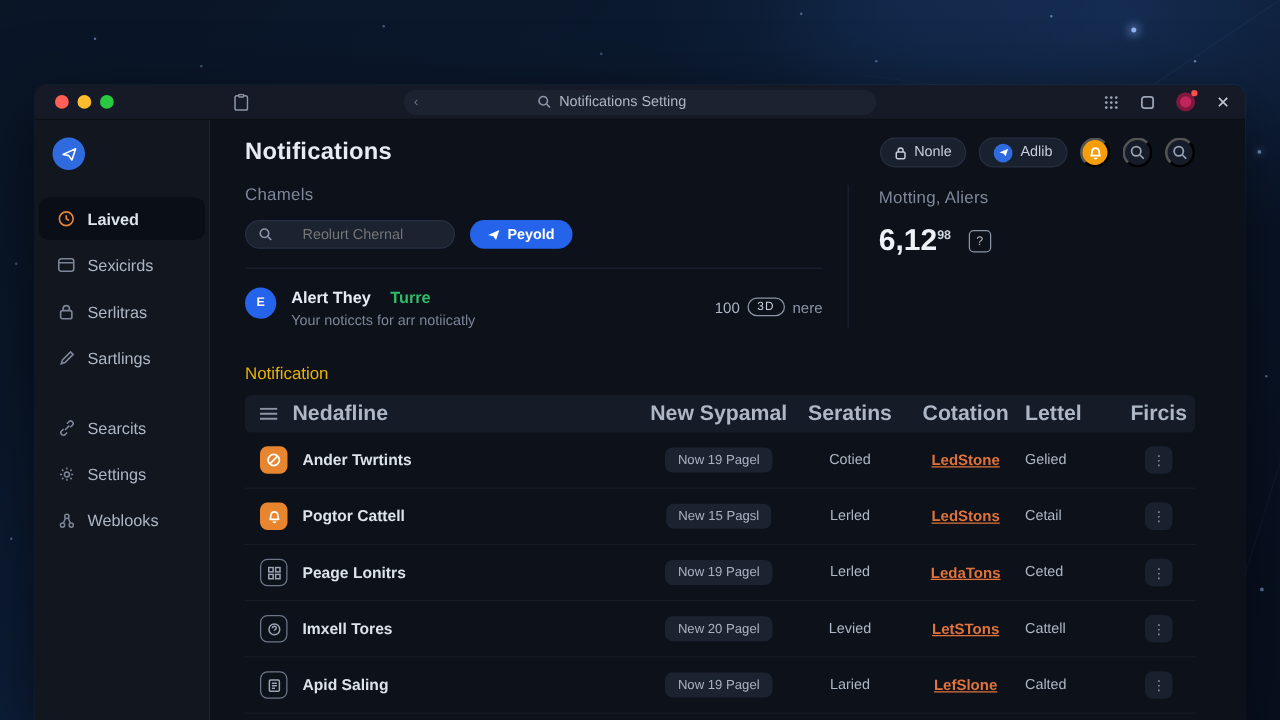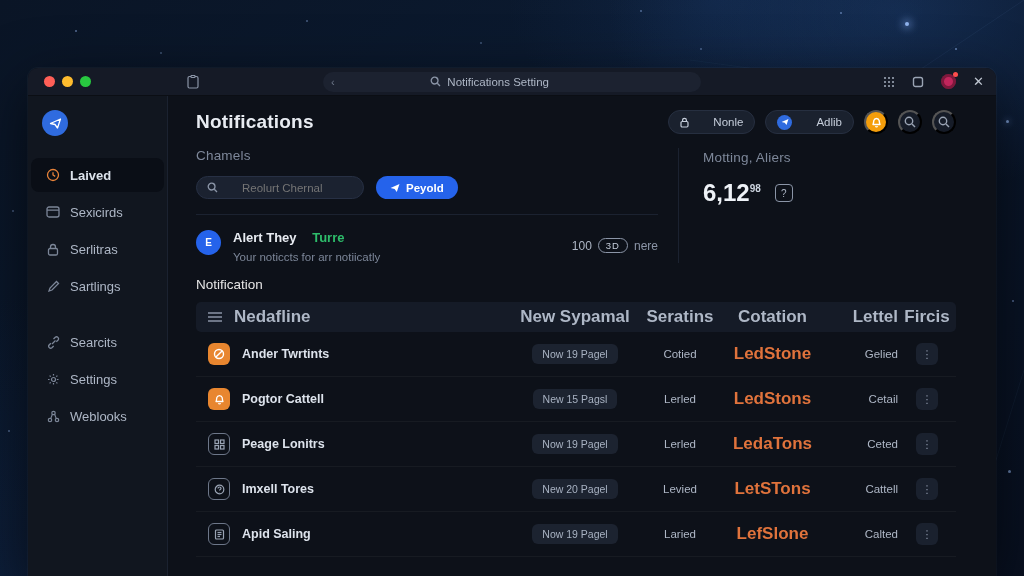--- a/index.html
+++ b/index.html
@@ -71,21 +71,21 @@
   .nav-item.active .nicon { color:#e8833a; }
   .nav-gap { height:16px; }
 
   
   .main { flex:1; background:#0d1119; padding:14px 40px 0 28px; display:flex; flex-direction:column; min-width:0; }
   .main-header { display:flex; align-items:center; }
   .page-title { font-size:19px; font-weight:bold; letter-spacing:.2px; }
   .hdr-actions { margin-left:auto; display:flex; align-items:center; gap:10px; }
   .pill-btn {
     height:24px; border-radius:12px; background:#1a212e; border:1px solid #262f40;
-    color:#c6cedb; font-size:11.5px; display:flex; align-items:center; gap:24px; padding:0 11px;
+    color:#c6cedb; font-size:11.5px; display:flex; align-items:center; gap:6px; padding:0 11px;
   }
   .mini-blue { width:15px; height:15px; border-radius:50%; background:#2f6bdf;
     display:flex; align-items:center; justify-content:center; color:#fff; }
   .circle-btn { width:24px; height:24px; border-radius:50%; display:flex; align-items:center; justify-content:center; }
   .bell-btn { background:#f59e0b; color:#fff; }
   .search-btn { background:#161c28; color:#9aa4b4; }
 
   .top-section { display:flex; margin-top:14px; }
   .left-col { flex:1; padding-right:20px; min-width:0; }
   .right-col { width:278px; border-left:1px solid #1b2230; padding:2px 0 0 24px; flex:0 0 auto; }
@@ -116,44 +116,44 @@
   .stats-value-row { display:flex; align-items:center; gap:14px; margin-top:14px; }
   .stats-value { font-size:24px; font-weight:bold; color:#eef2f7; }
   .stats-value sup { font-size:10px; font-weight:bold; color:#cdd5e0; }
   .q-icon { width:18px; height:18px; border:1.5px solid #8b95a7; border-radius:4px; color:#aeb7c6;
     font-size:10px; display:flex; align-items:center; justify-content:center; }
   .stats-note {
     margin-top:16px; border:1px solid #2a3342; border-radius:8px; padding:9px 12px;
     color:#6d7789; font-size:11px; line-height:1.55; width:250px;
   }
 
-  .notif-heading { margin-top:14px; color:#e5e5e5; font-size:13.5px; }
+  .notif-heading { margin-top:28px; color:#eab308; font-size:13.5px; }
 
   .table { margin-top:10px; }
   .t-head {
     height:30px; background:#151b27; border-radius:5px; display:flex; align-items:center;
     color:#aeb7c6; font-size:17px; font-weight:bold; padding-left:12px;
   }
   .t-row { height:45px; display:flex; align-items:center; border-bottom:1px solid rgba(255,255,255,.045); padding-left:12px; }
   .col-name { flex:1; display:flex; align-items:center; gap:12px; min-width:0; }
   .col-badge { width:120px; text-align:center; flex:0 0 auto; }
   .col-status{ width:90px; text-align:center; flex:0 0 auto; }
   .col-loc   { width:95px; text-align:center; flex:0 0 auto; }
-  .col-level { width:78px; text-align:right; flex:0 0 auto; }
+  .col-level { width:78px; text-align:left; flex:0 0 auto; }
   .col-act   { width:58px; text-align:center; flex:0 0 auto; }
   .burger { color:#8b95a7; display:flex; }
   .row-name { font-size:12.5px; font-weight:bold; color:#dde3ec; }
   .row-icon { width:22px; height:22px; border-radius:6px; display:flex; align-items:center;
     justify-content:center; flex:0 0 auto; font-size:11px; }
   .row-icon.filled { background:#e8862f; color:#fff; }
   .row-icon.outline { border:1.5px solid #6d7789; color:#9aa4b4; }
   .badge-pill { display:inline-block; background:#1c2330; border-radius:6px; padding:4px 10px;
     color:#a8b2c2; font-size:10.5px; }
   .cell-status, .cell-level { font-size:11.5px; color:#aeb7c6; }
-  .cell-loc { font-size:17px; font-weight:bold; color:#e0733c; }
+  .cell-loc { font-size:12px; font-weight:bold; color:#e0733c;text-decoration:underline; }
   .kebab { width:22px; height:22px; border-radius:6px; background:#1a212e; color:#8b95a7;
     display:inline-flex; align-items:center; justify-content:center; font-size:11px; }
   svg { display:block; }
 </style>
 </head>
 <body>
 
 <svg class="lines-svg" viewBox="0 0 1024 576">
   <line x1="830" y1="130" x2="1024" y2="0" stroke="#7fa8e0" stroke-opacity="0.07"></line>
   <line x1="690" y1="60" x2="910" y2="90" stroke="#7fa8e0" stroke-opacity="0.05"></line>

